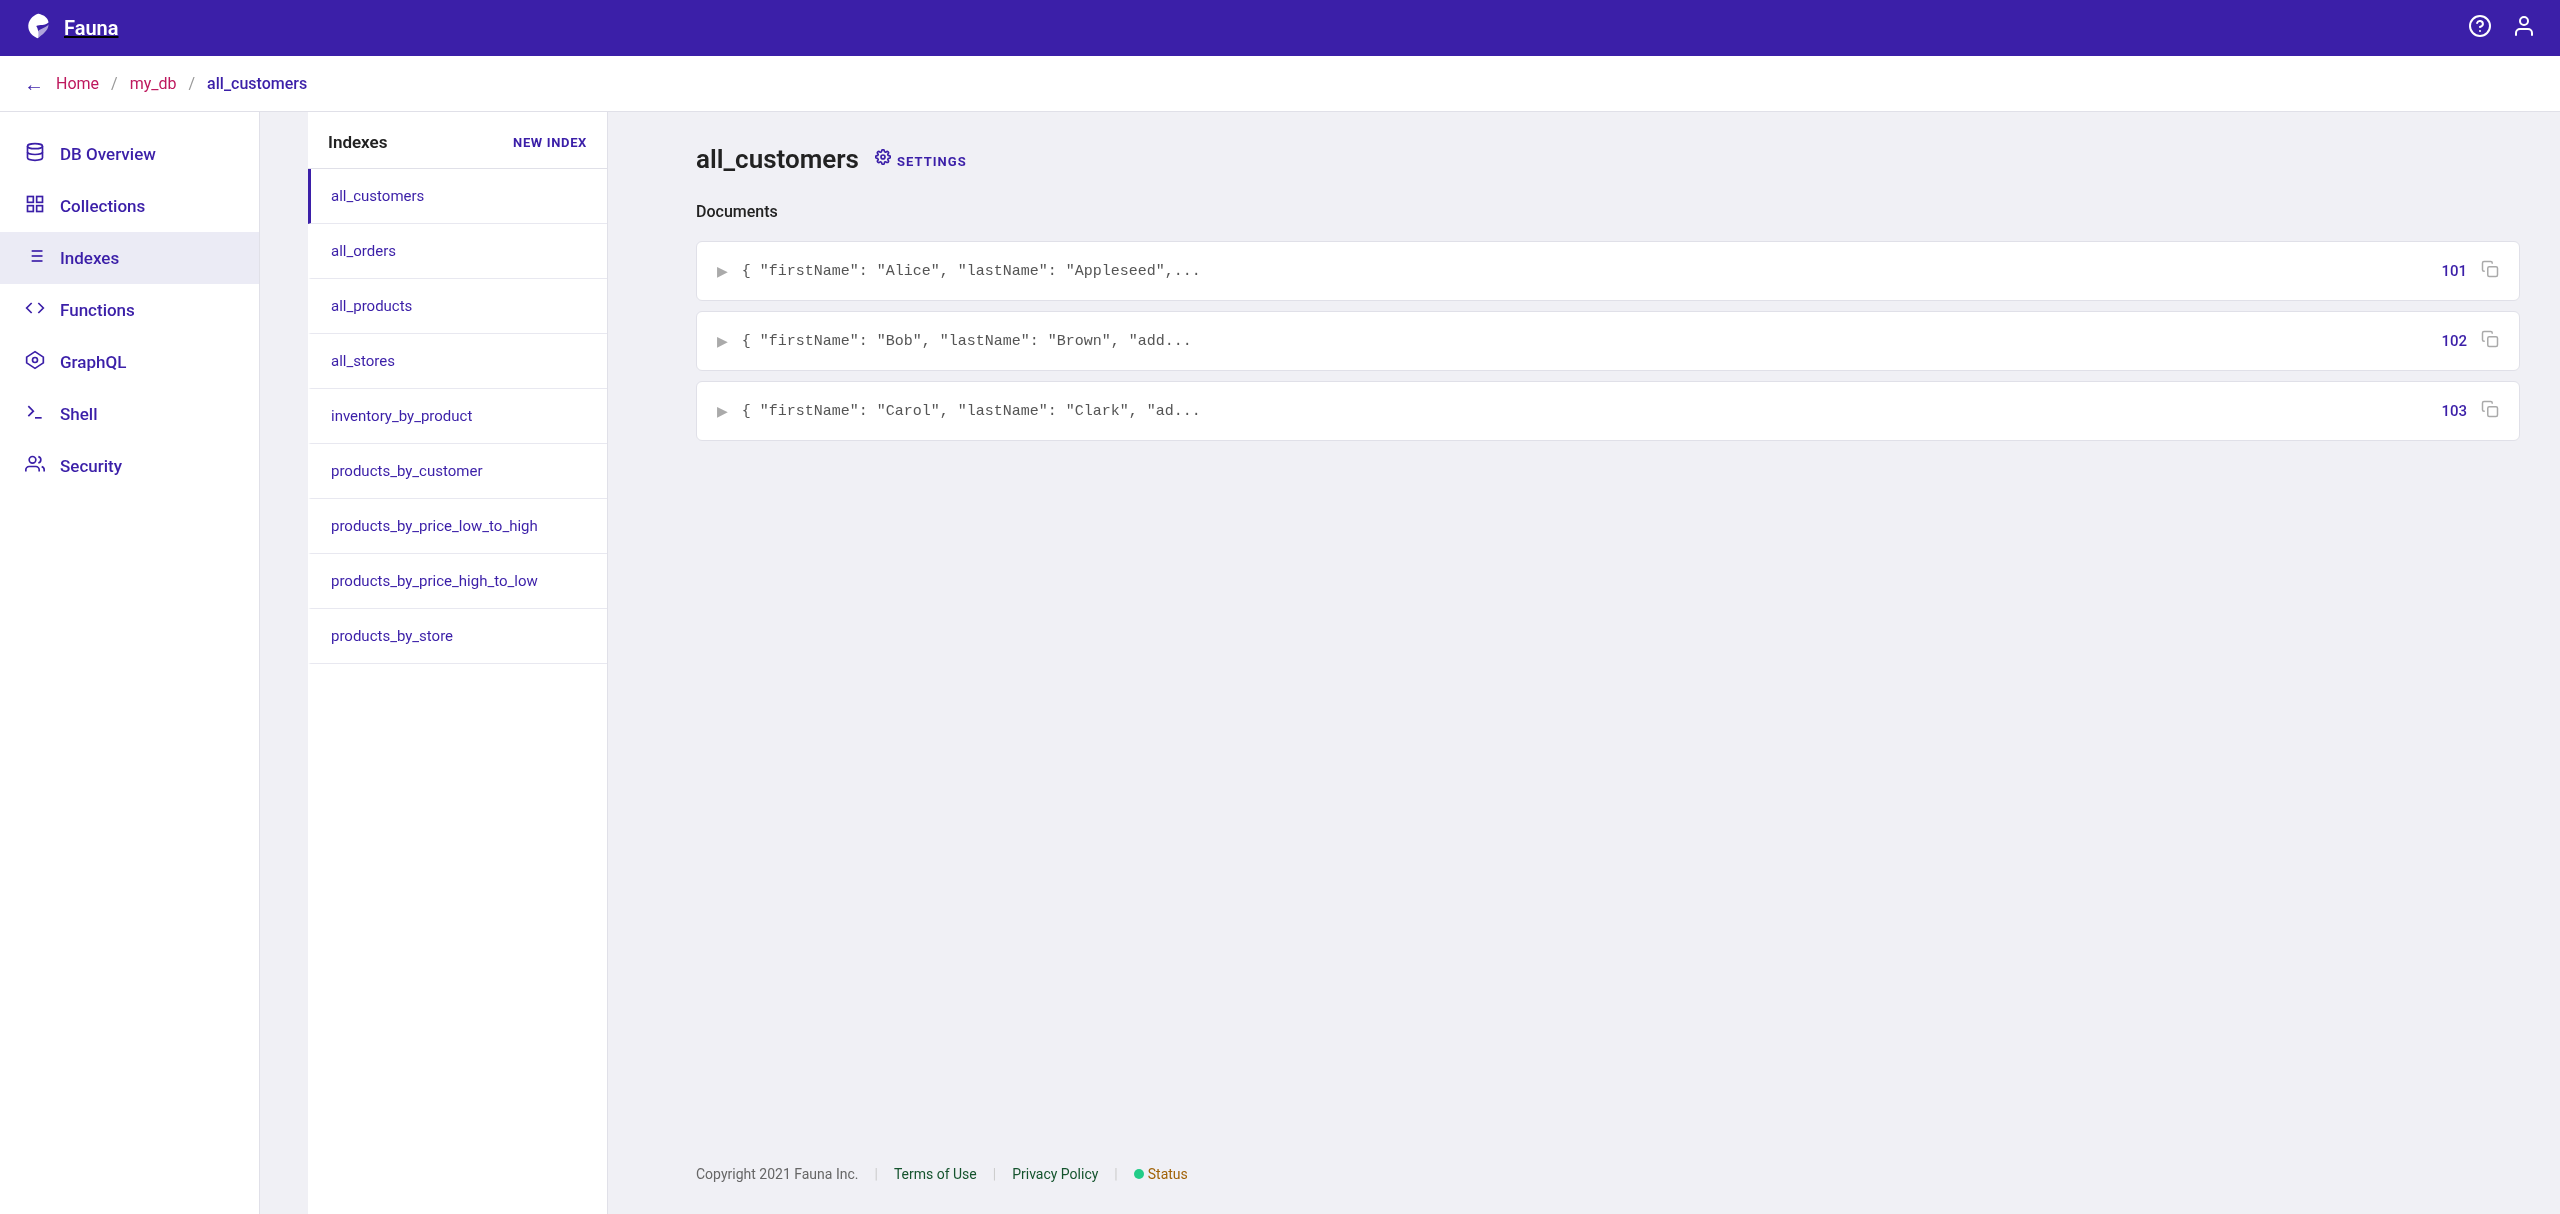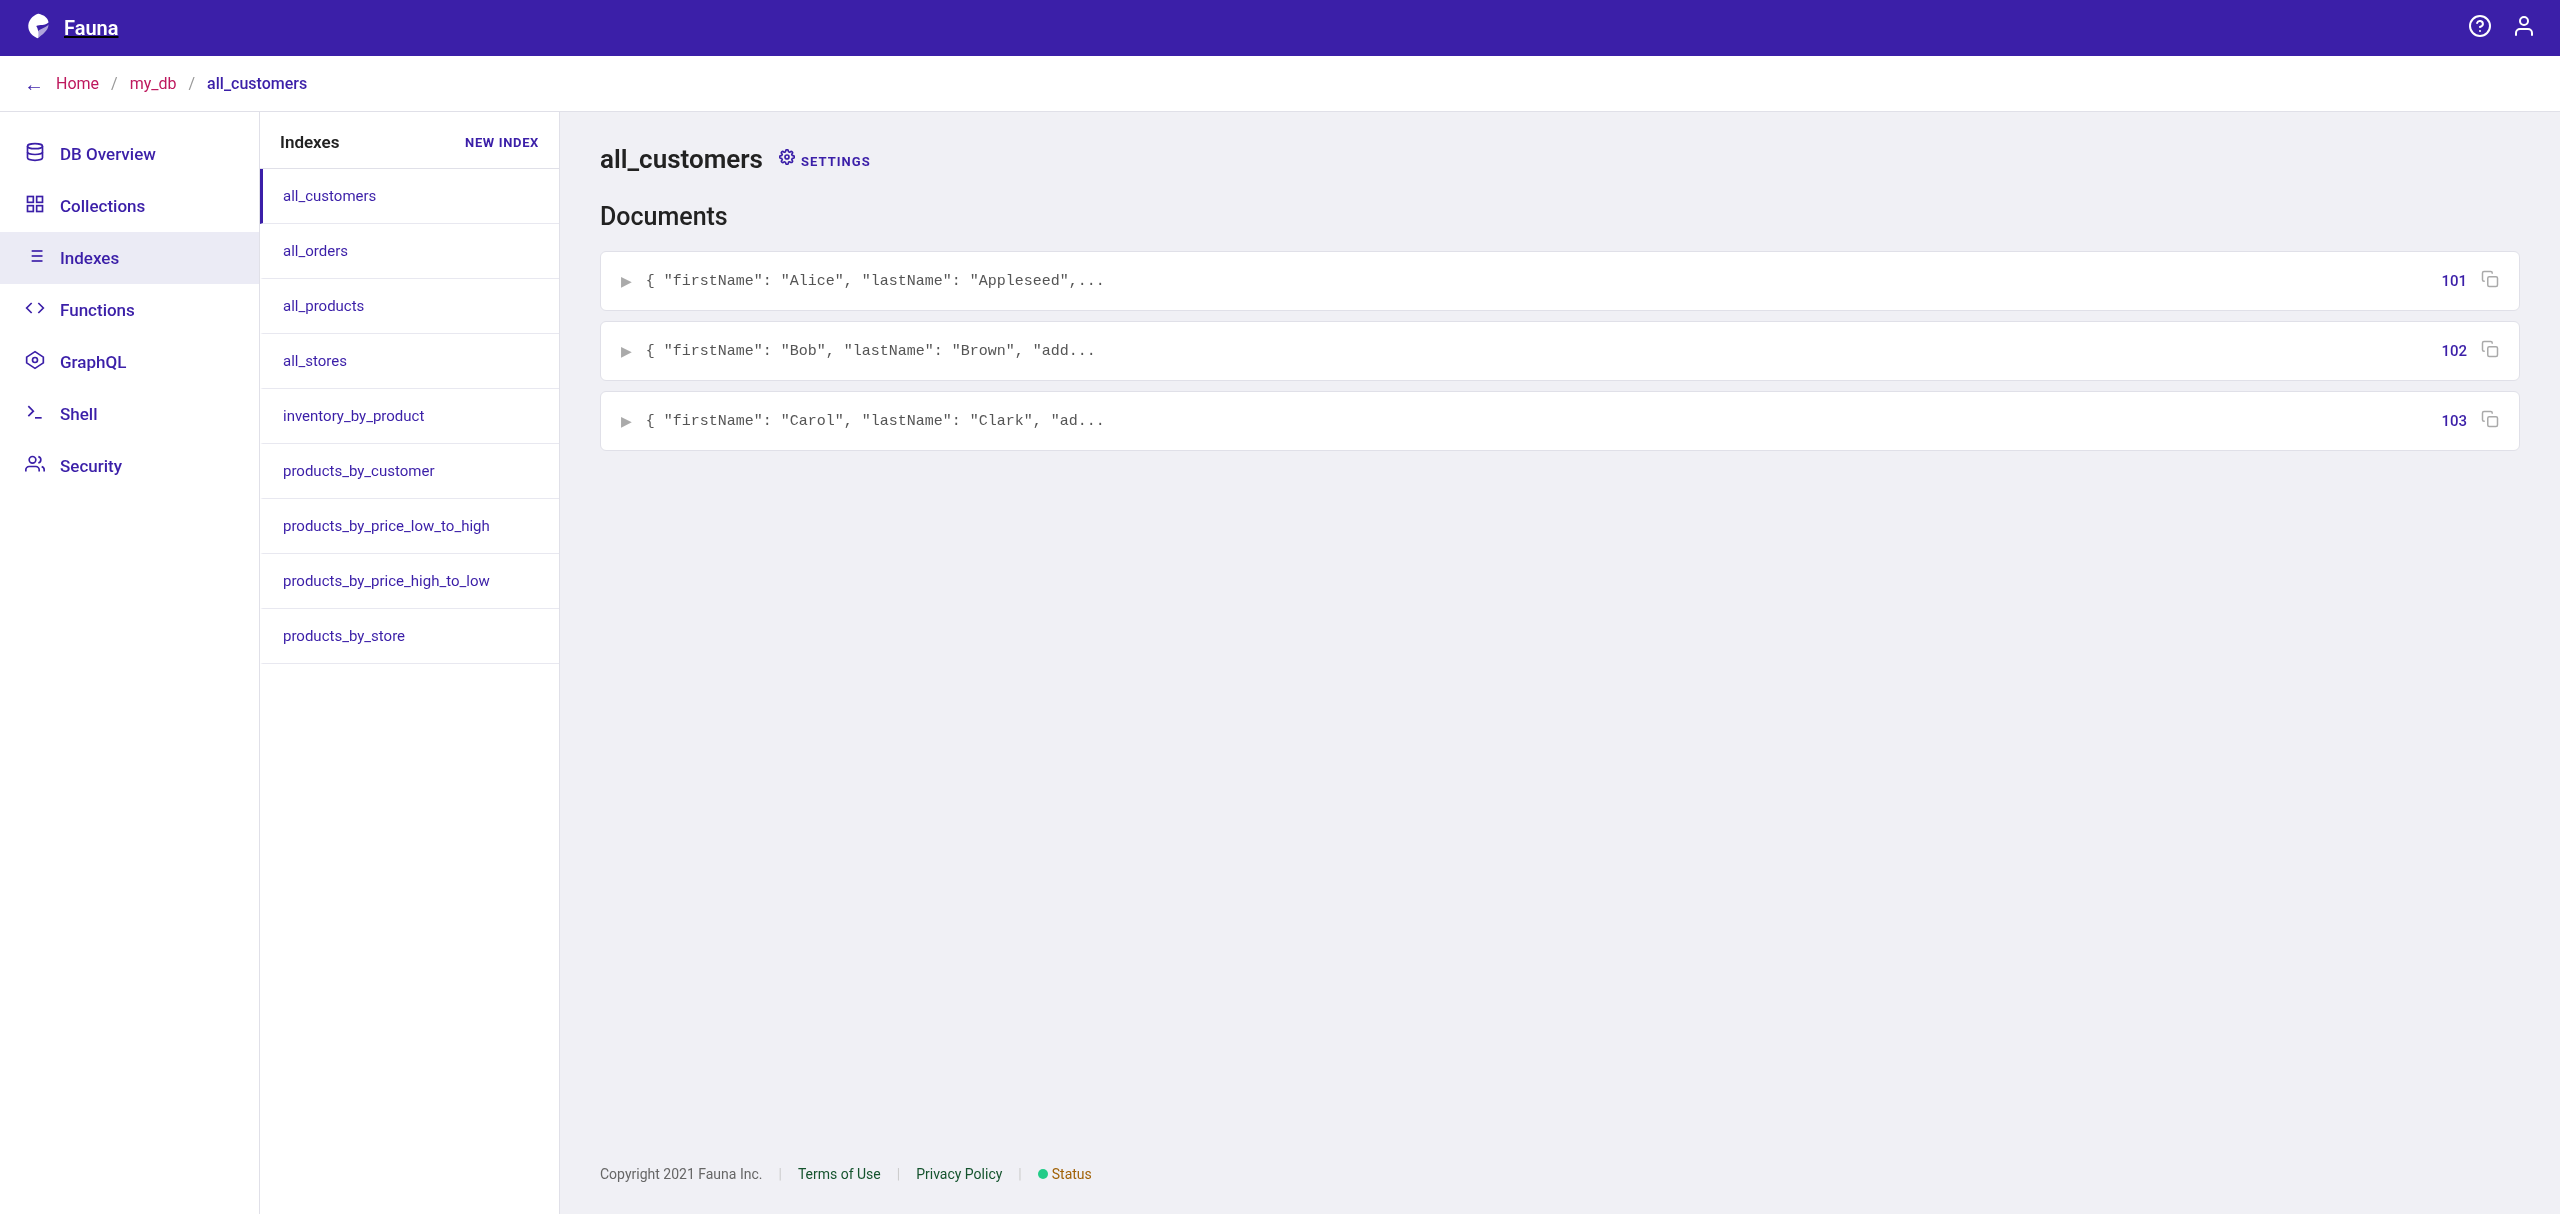--- a/index.html
+++ b/index.html
@@ -36,20 +36,21 @@
     .breadcrumb-back { color: #3b1fa8; font-size: 20px; cursor: pointer; text-decoration: none; }
     .breadcrumb-text { color: #be185d; font-size: 16px; }
     .breadcrumb-sep { color: #999; font-size: 16px; }
     .breadcrumb-current { color: #3b1fa8; font-size: 16px; font-weight: 500; }
 
     
     .main-layout {
       display: flex;
       flex: 1;
       overflow: hidden;
+      gap: 48px;
     }
 
     
     .sidebar {
       width: 260px;
       background: #fff;
       border-right: 1px solid #e0e0e8;
       padding: 16px 0;
       flex-shrink: 0;
       overflow-y: auto;
@@ -125,21 +126,21 @@
       gap: 6px;
       color: #3b1fa8;
       font-size: 13px;
       font-weight: 700;
       letter-spacing: 0.08em;
       cursor: pointer;
       text-transform: uppercase;
     }
     .settings-icon { font-size: 15px; }
 
-    .section-title { font-size: 25px; font-weight: 500; color: #222; margin-bottom: 20px; }
+    .section-title { font-size: 16px; font-weight: 500; color: #222; margin-bottom: 20px; }
 
     
     .doc-row {
       background: #fff;
       border-radius: 6px;
       margin-bottom: 10px;
       display: flex;
       align-items: center;
       padding: 18px 20px;
       border: 1px solid #e0e0e8;

